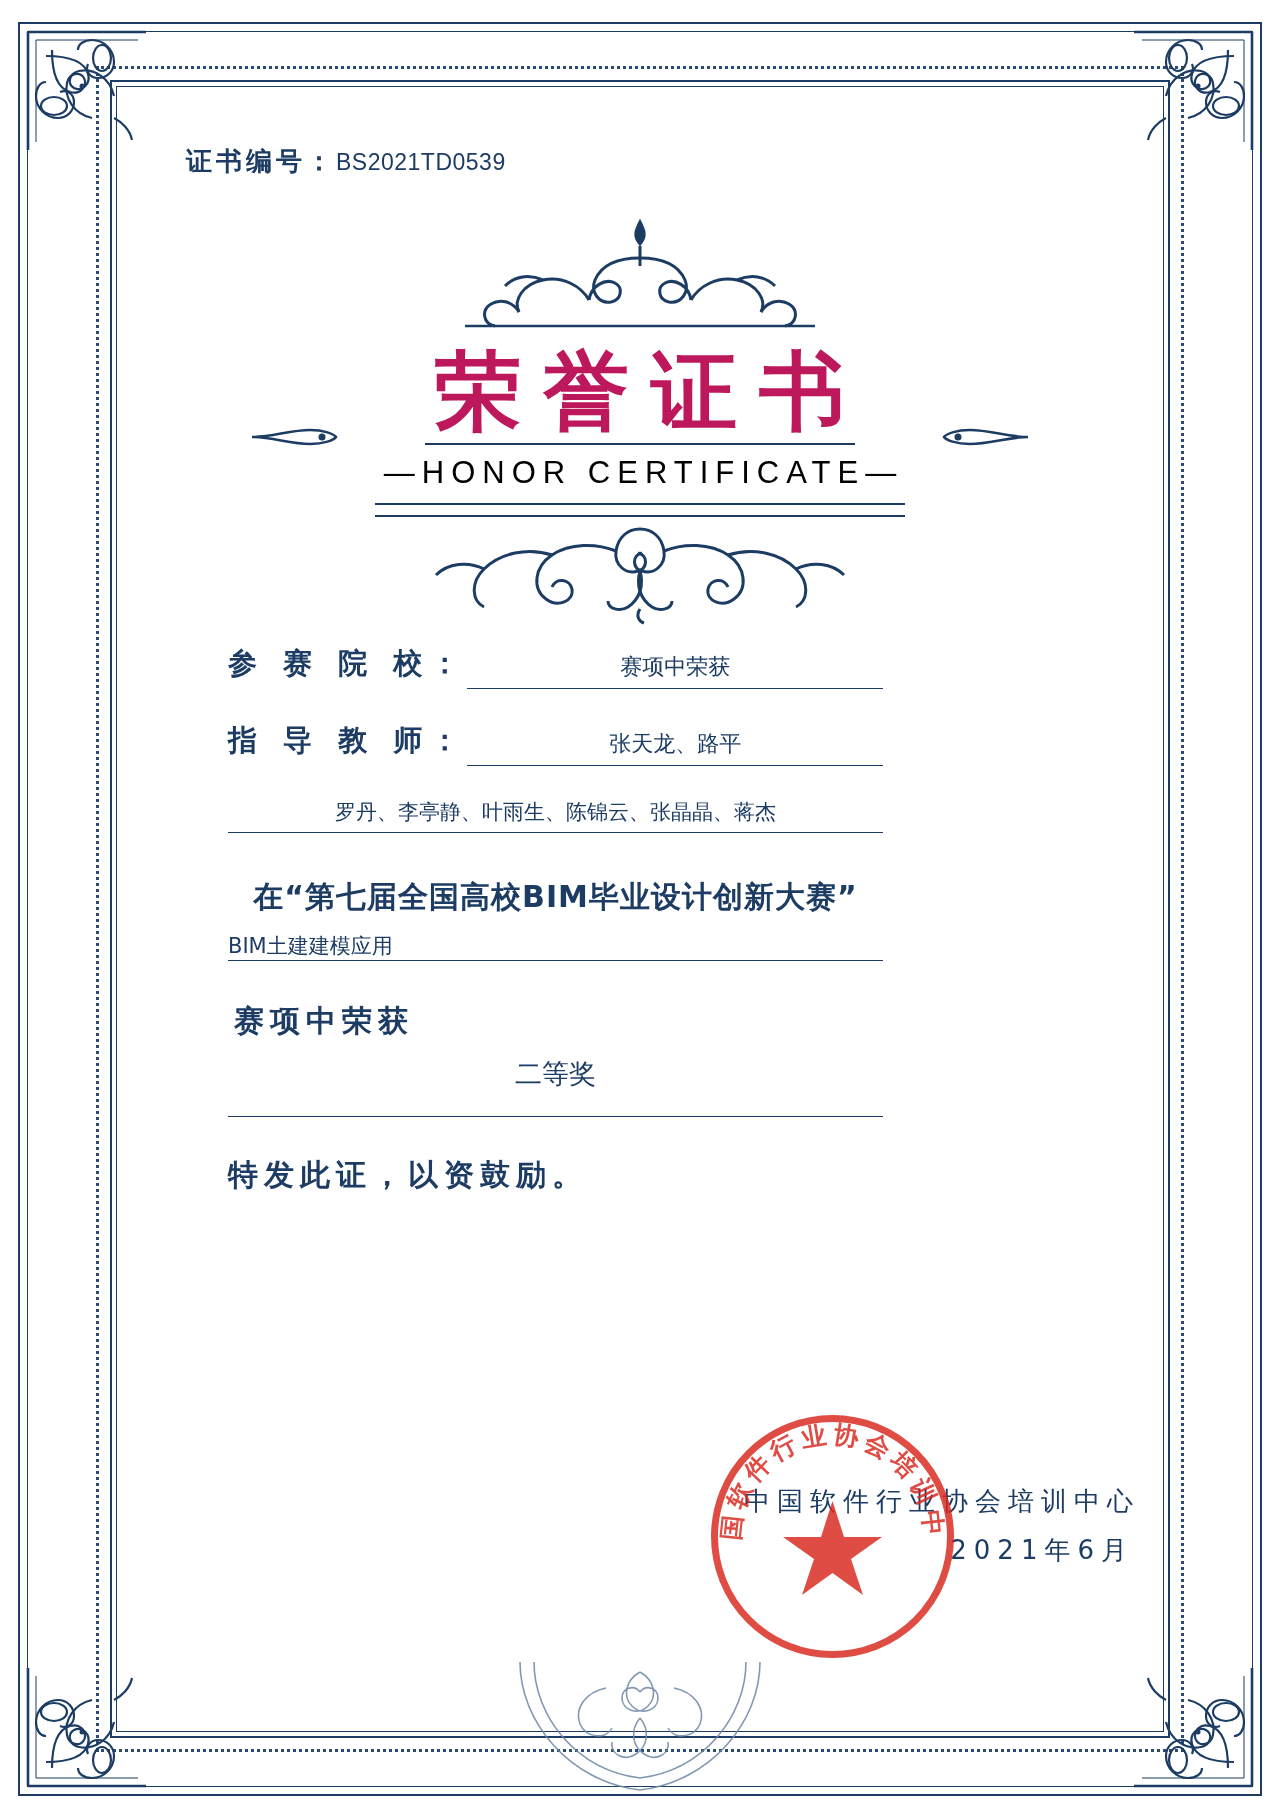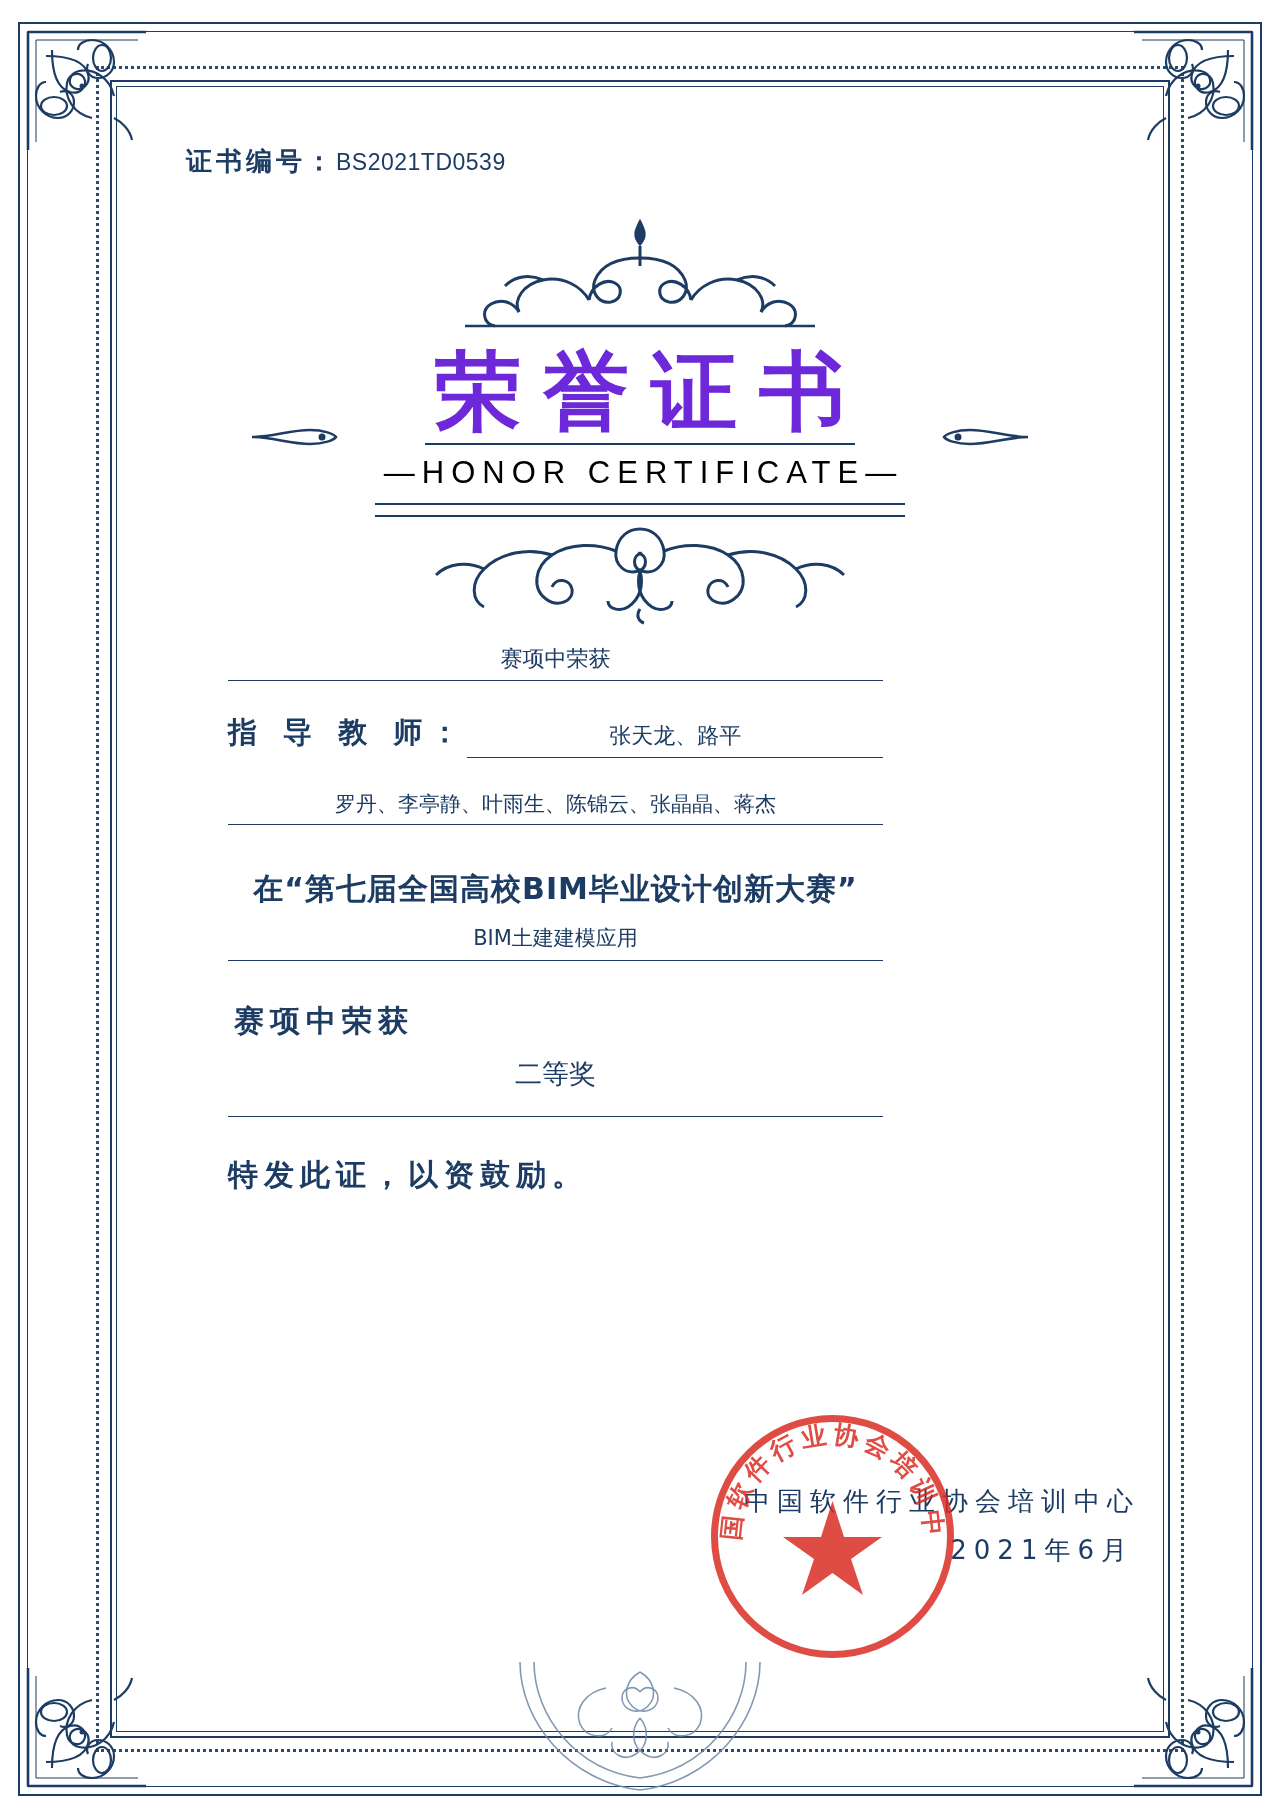--- a/index.html
+++ b/index.html
@@ -91,21 +91,21 @@
     top: 210px;
     text-align: center;
   }
   .flourish-top svg, .flourish-bottom svg { display: block; margin: 0 auto; }
 
   .title-cn {
     font-family: "DejaVu Sans", sans-serif;
     font-weight: bold;
     font-size: 86px;
     letter-spacing: 22px;
-    color: #6d28d9;
+    color: #be185d;
     margin: 4px 0 0 0;
     text-indent: 22px;
     line-height: 1.12;
   }
   .title-rule {
     width: 430px;
     height: 2px;
     background: #1d3c63;
     margin: 4px auto 10px auto;
   }
@@ -169,24 +169,24 @@
     margin-top: 44px;
     text-align: center;
     font-size: 30px;
     font-weight: bold;
     letter-spacing: 1px;
     font-family: "DejaVu Sans", sans-serif;
     white-space: nowrap;
   }
   .subject-line {
     margin-top: 14px;
-    text-align: center;
+    text-align: left;
     font-size: 21px;
     border-bottom: 1.5px solid #1d3c63;
-    padding-bottom: 8px;
+    padding-bottom: 0;
     font-family: "DejaVu Sans", sans-serif;
   }
   .award-head {
     margin-top: 40px;
     font-size: 30px;
     font-weight: bold;
     letter-spacing: 6px;
     font-family: "DejaVu Sans", sans-serif;
     text-indent: 6px;
   }
@@ -367,20 +367,21 @@
   <div class="side-leaf right" style="top:420px;">
     <svg width="90" height="26" viewBox="0 0 90 26" fill="none" stroke="#1d3c63" stroke-width="2.5">
       <path d="M2 13 C22 13 40 6 60 6 C74 6 84 10 86 13 C84 16 74 20 60 20 C40 20 22 13 2 13 Z" fill="none"></path>
       <circle cx="72" cy="13" r="3.5" fill="#1d3c63" stroke="none"></circle>
     </svg>
   </div>
 
   <div class="fields">
 
     <div class="field-row">
+      <div class="field-label">参 赛 院 校：</div>
       <div class="field-value">赛项中荣获</div>
     </div>
 
     <div class="field-row">
       <div class="field-label">指 导 教 师：</div>
       <div class="field-value">张天龙、路平</div>
     </div>
 
     <div class="field-row">
       <div class="field-value small">罗丹、李亭静、叶雨生、陈锦云、张晶晶、蒋杰</div>

